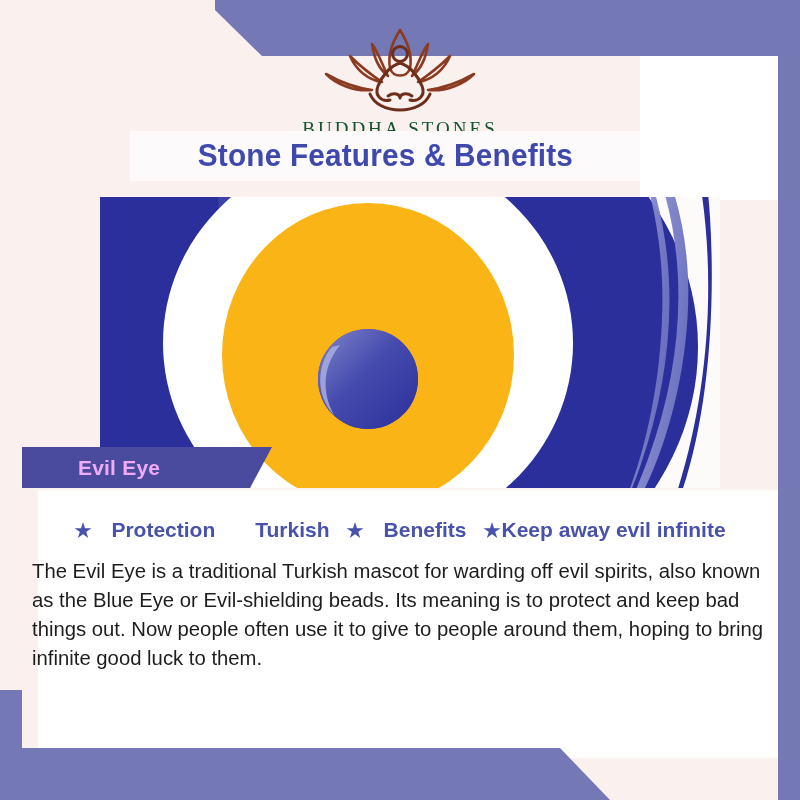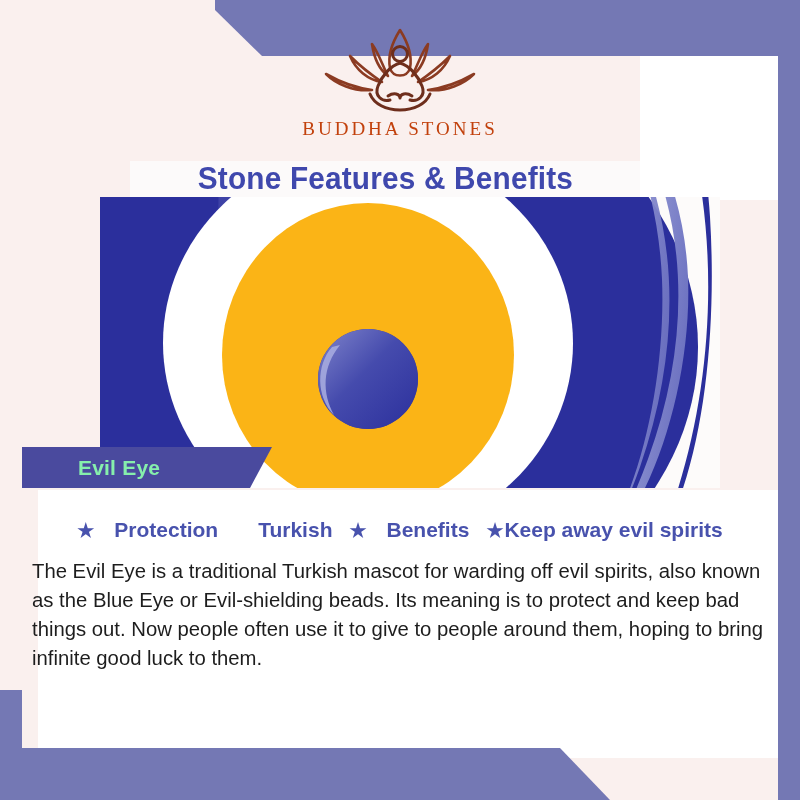--- a/index.html
+++ b/index.html
@@ -88,31 +88,31 @@
     left:0; top:22px;
     width:800px;
     text-align:center;
   }
   .logo-mark { display:block; margin:0 auto; }
   .logo-word {
     margin-top:4px;
     font-family:"Liberation Serif", serif;
     font-size:19px;
     letter-spacing:3.0px;
-    color:#c2410c;
+    color:#14532d;
     font-weight:400;
   }
 
   
   .title-banner {
     position:absolute;
-    left:130px; top:161px;
+    left:130px; top:131px;
     width:510px; height:50px;
     background:#fcfafa;
-    display:flex; align-items:flex-start; justify-content:center;
+    display:flex; align-items:center; justify-content:center;
   }
   .title-text {
     font-family:"Liberation Sans Narrow","Liberation Sans", sans-serif;
     font-weight:bold;
     font-size:31px;
     color:#3f48ad;
     letter-spacing:0.2px;
     transform:scaleX(0.96);
     white-space:nowrap;
   }
@@ -131,21 +131,21 @@
   .ribbon {
     position:absolute;
     left:22px; top:447px;
     width:250px; height:41px;
     background:#4a4a9e;
     clip-path: polygon(0 0, 250px 0, 228px 41px, 0 41px);
     display:flex; align-items:center;
   }
   .ribbon-text {
     margin-left:56px;
-    color:#86efac;
+    color:#f0abfc;
     font-family:"Liberation Sans Narrow","Liberation Sans", sans-serif;
     font-weight:bold;
     font-size:21px;
     letter-spacing:0.2px;
   }
 
   
   .benefits {
     position:absolute;
     left:0; top:518px;
@@ -297,19 +297,19 @@
     </span>
     <span class="benefit-item b-gap-2">
       <span class="ben-label">Turkish</span>
     </span>
     <span class="benefit-item b-gap-3">
       <span class="star">★</span>
       <span class="ben-label">Benefits</span>
     </span>
     <span class="benefit-item">
       <span class="star">★</span>
-      <span class="ben-label" style="margin-left:1px">Keep away evil spirits</span>
+      <span class="ben-label" style="margin-left:1px">Keep away evil infinite</span>
     </span>
   </div>
 
   <div class="para">The Evil Eye is a traditional Turkish mascot for warding off evil spirits, also known as the Blue Eye or Evil-shielding beads. Its meaning is to protect and keep bad things out. Now people often use it to give to people around them, hoping to bring infinite good luck to them.</div>
 
 </div>
 
 </body></html>

